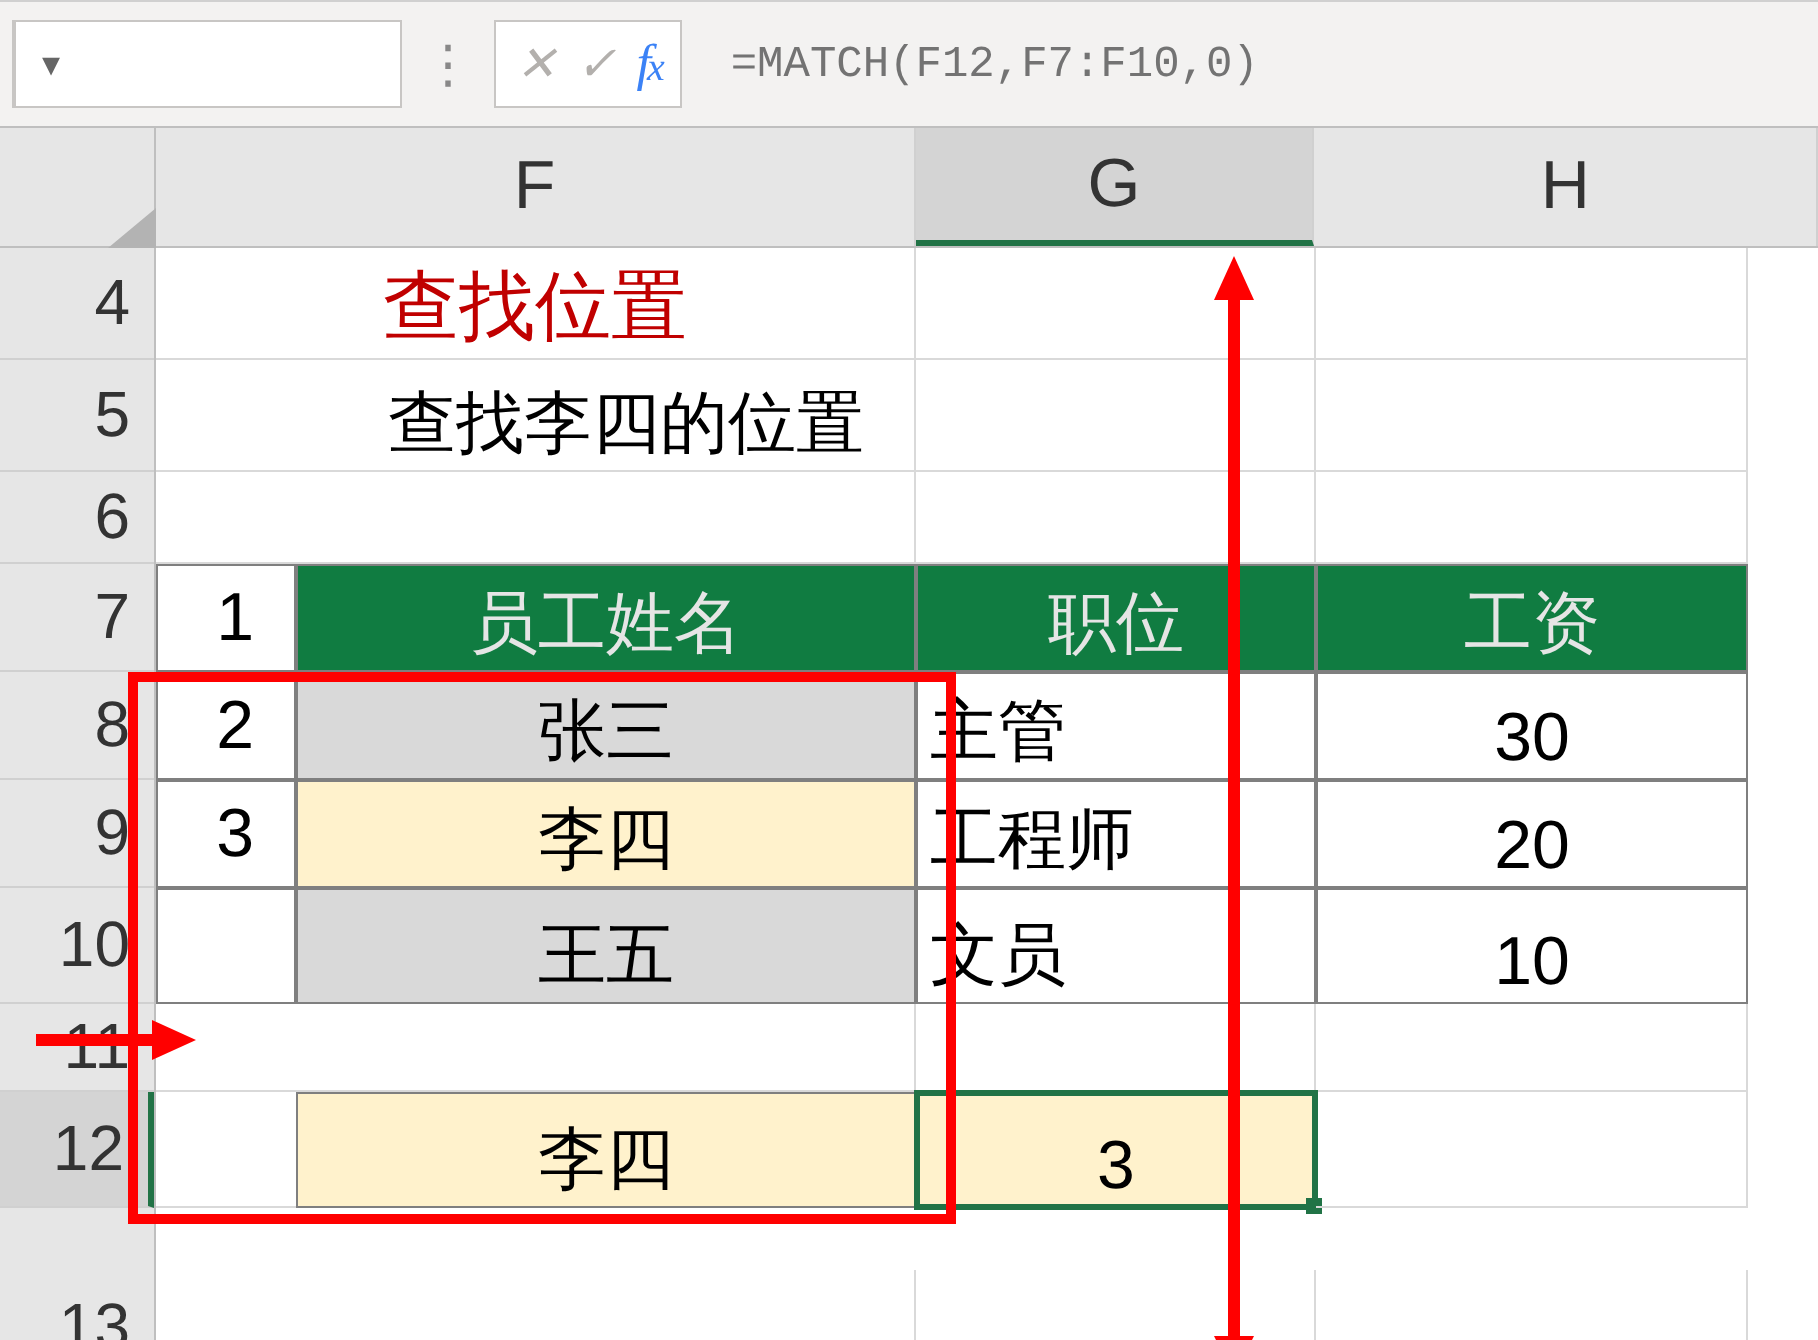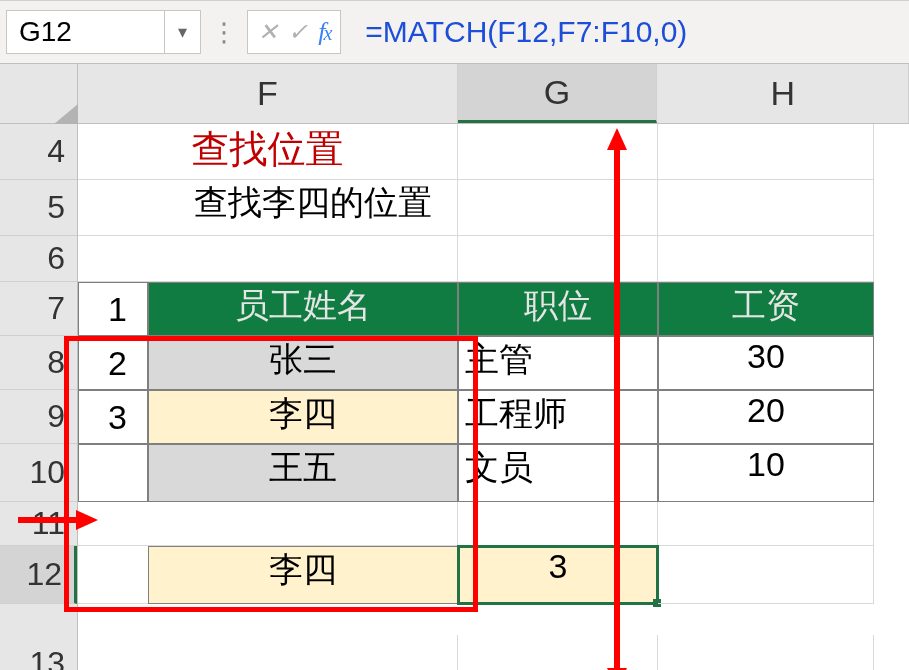--- a/index.html
+++ b/index.html
@@ -52,25 +52,26 @@
     background: #fff;
     border: 1px solid #c8c6c4;
     height: 44px;
     padding: 0 10px;
     gap: 10px;
   }
   .fn-icon { font-size: 24px; color: #b3b0ad; font-style: italic; font-family: "Times New Roman", serif; }
   .fn-icon.fx { color:#3b82f6; font-size:26px; letter-spacing:-2px; }
   .formula-text {
     flex: 1;
-    font-size: 30px;
-    color: #1d4ed8;
+    font-size: 22px;
+    color: #737373;
     padding: 0 18px;
     display: flex; align-items: center;
     height: 100%;
+    font-family: Liberation Mono, monospace;
   }
 
   
   .sheet {
     position: relative;
     width: 909px;
     height: 606px;
   }
   .corner {
     position: absolute; top:0; left:0;
@@ -123,21 +124,21 @@
     position:absolute; top:60px; left:78px; right:0; bottom:0;
     background:#fff;
   }
   .g-row { display:flex; }
   .g-row.rh4{height:56px;} .g-row.rh5{height:56px;} .g-row.rh6{height:46px;}
   .g-row.rh7{height:54px;} .g-row.rh8{height:54px;} .g-row.rh9{height:54px;}
   .g-row.rh10{height:58px;} .g-row.rh11{height:44px;} .g-row.rh12{height:58px;} .g-row.rh13{height:58px;}
   .g-cell {
     border-right:1px solid #d9d9d9;
     border-bottom:1px solid #d9d9d9;
-    display:flex; align-items:flex-start; justify-content:center;
+    display:flex; align-items:flex-end; justify-content:center;
     font-size:34px; color:#000;
     position:relative;
   }
   .cF{width:380px;} .cG{width:200px;} .cH{width:216px;}
 
   .title-text { color:#c00000; font-size:38px; }
   .sub-text { font-size:34px; }
 
   .table-bordered .g-cell { border:1px solid #7f7f7f; }
   .hdr-cell { background:#107c41; color:#e5e5e5; font-size:34px; }
@@ -178,21 +179,20 @@
     position:absolute;
     left: 602px; top: 64px;
     width: 30px; height: 548px;
   }
 </style>
 </head>
 <body>
 
 <div class="formula-row">
   <div class="name-box">
-    <div class="name-box-text">G12</div>
     <div class="name-box-dd">
       <span>▾</span>
     </div>
   </div>
   <div class="dots">⋮</div>
   <div class="fn-box">
     <span class="fn-icon">✕</span>
     <span class="fn-icon">✓</span>
     <span class="fn-icon fx">f<span style="font-size:20px;">x</span></span>
   </div>

